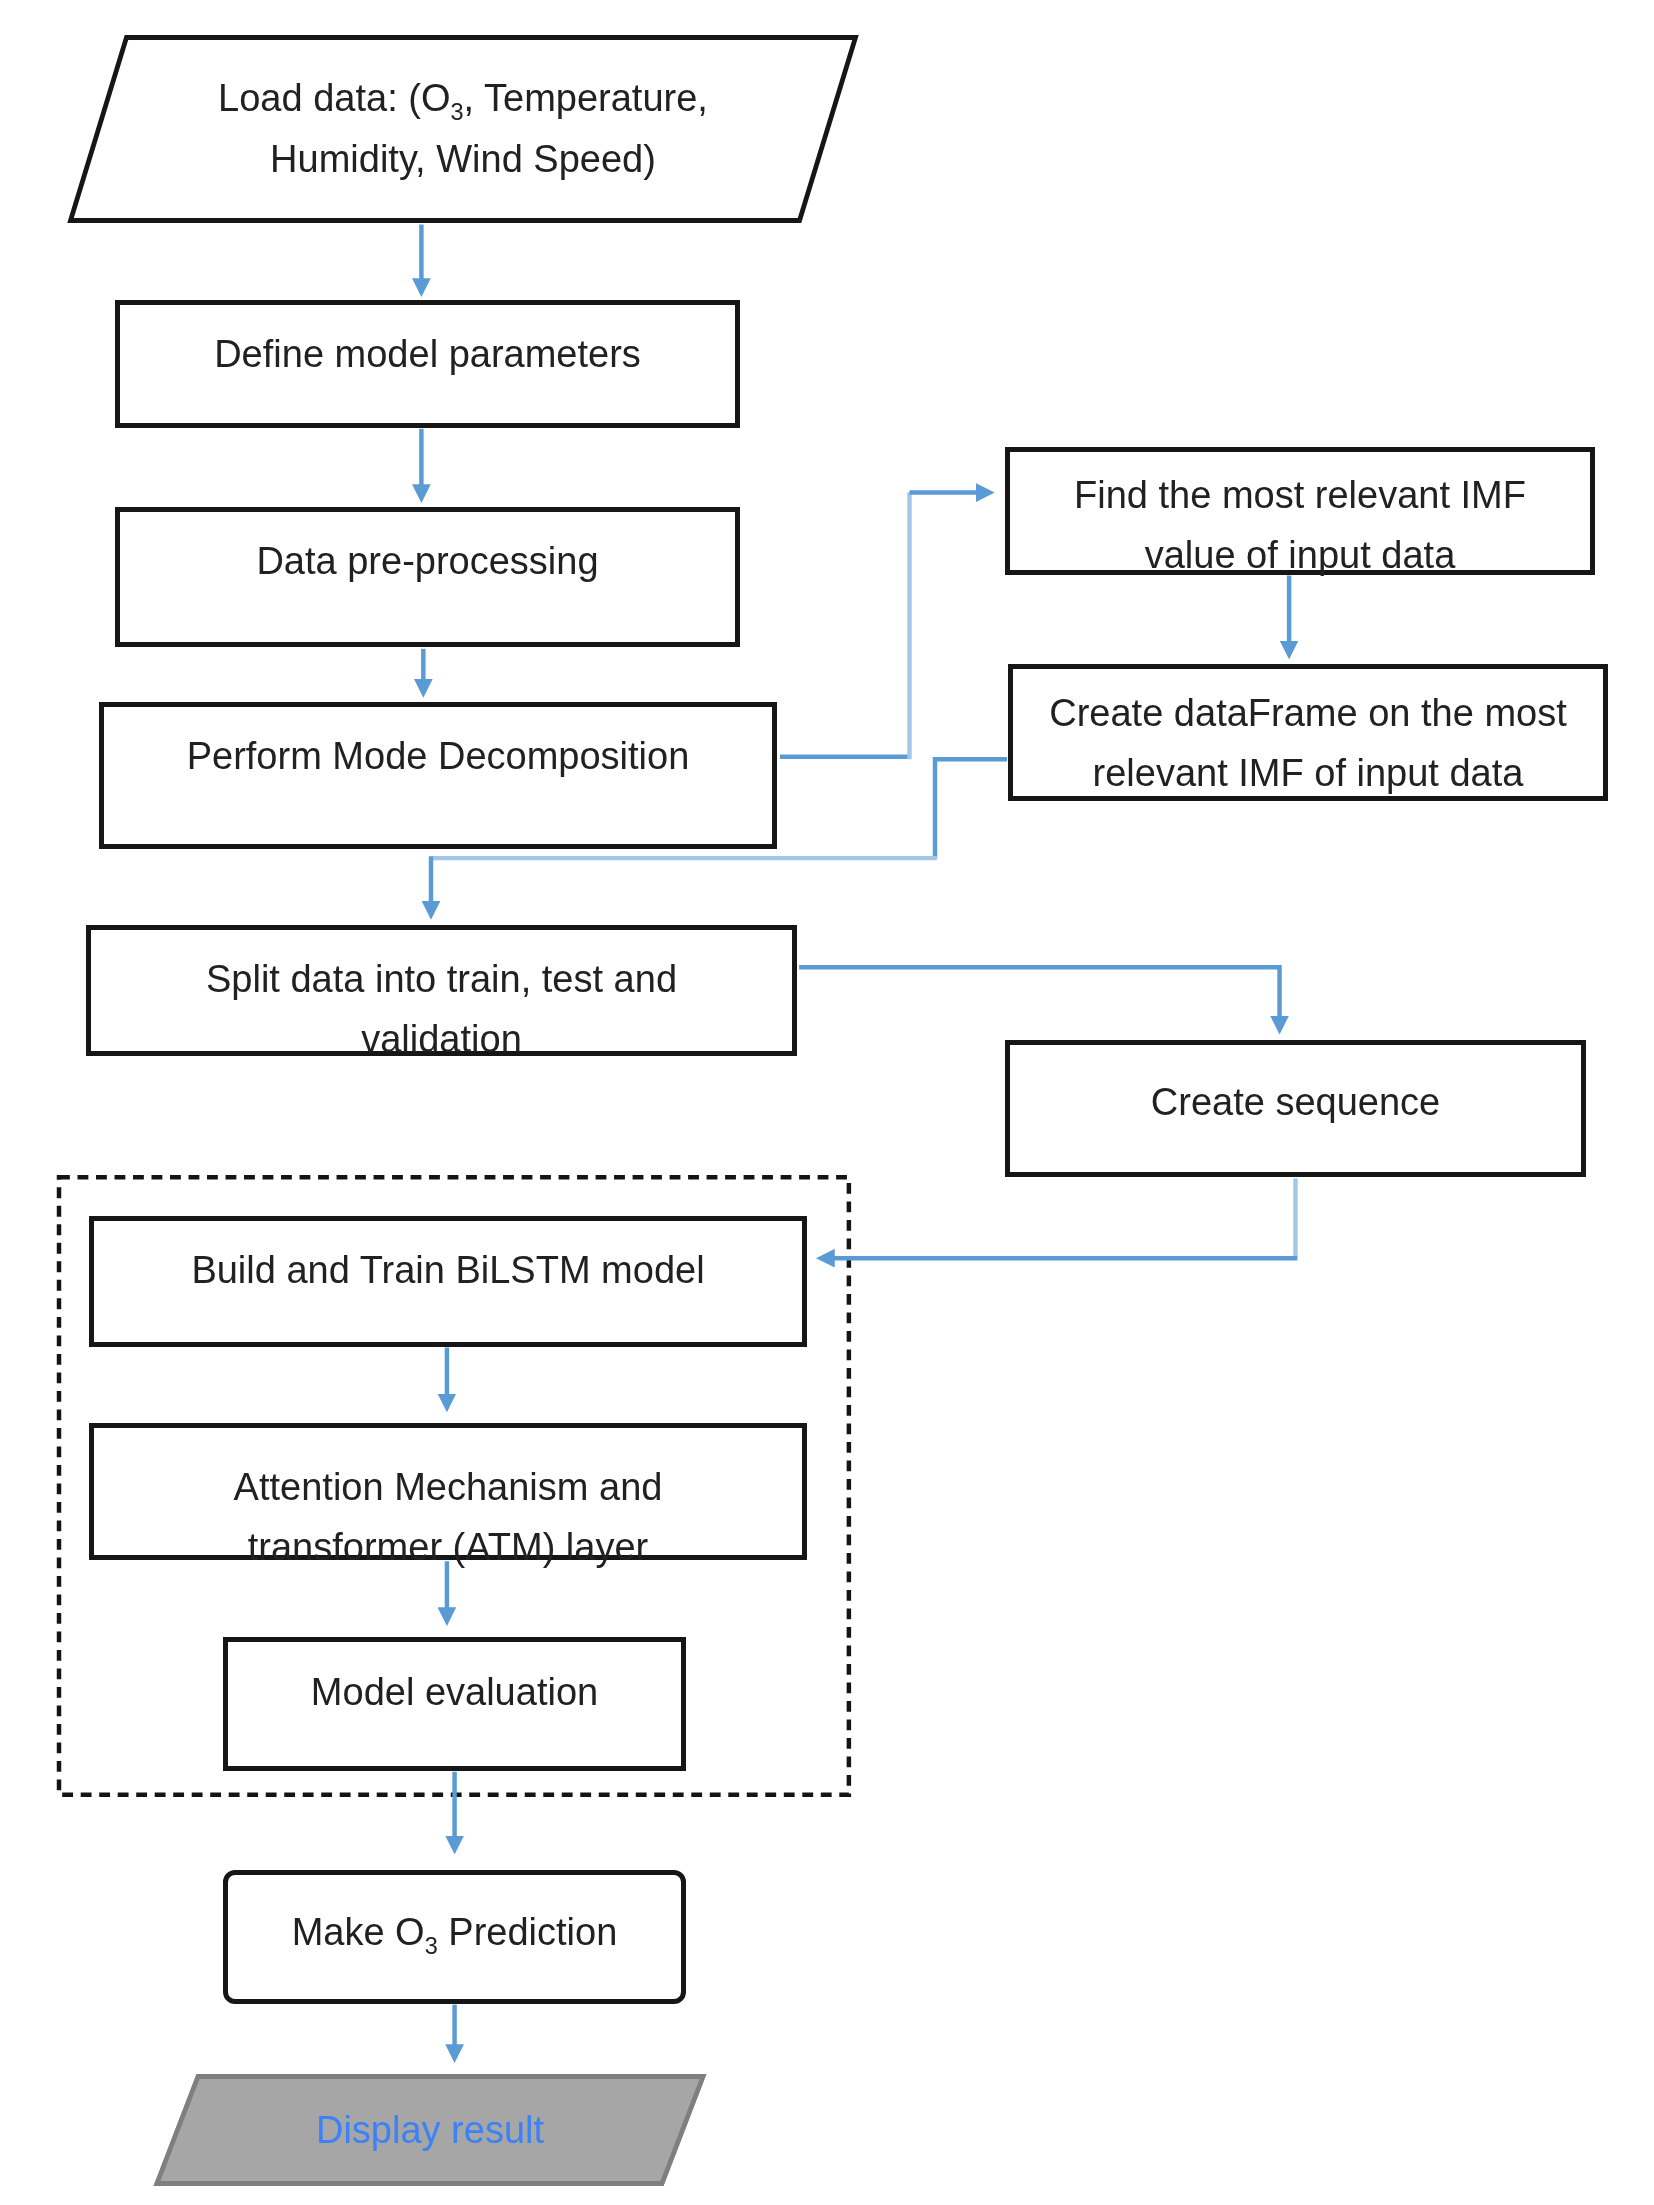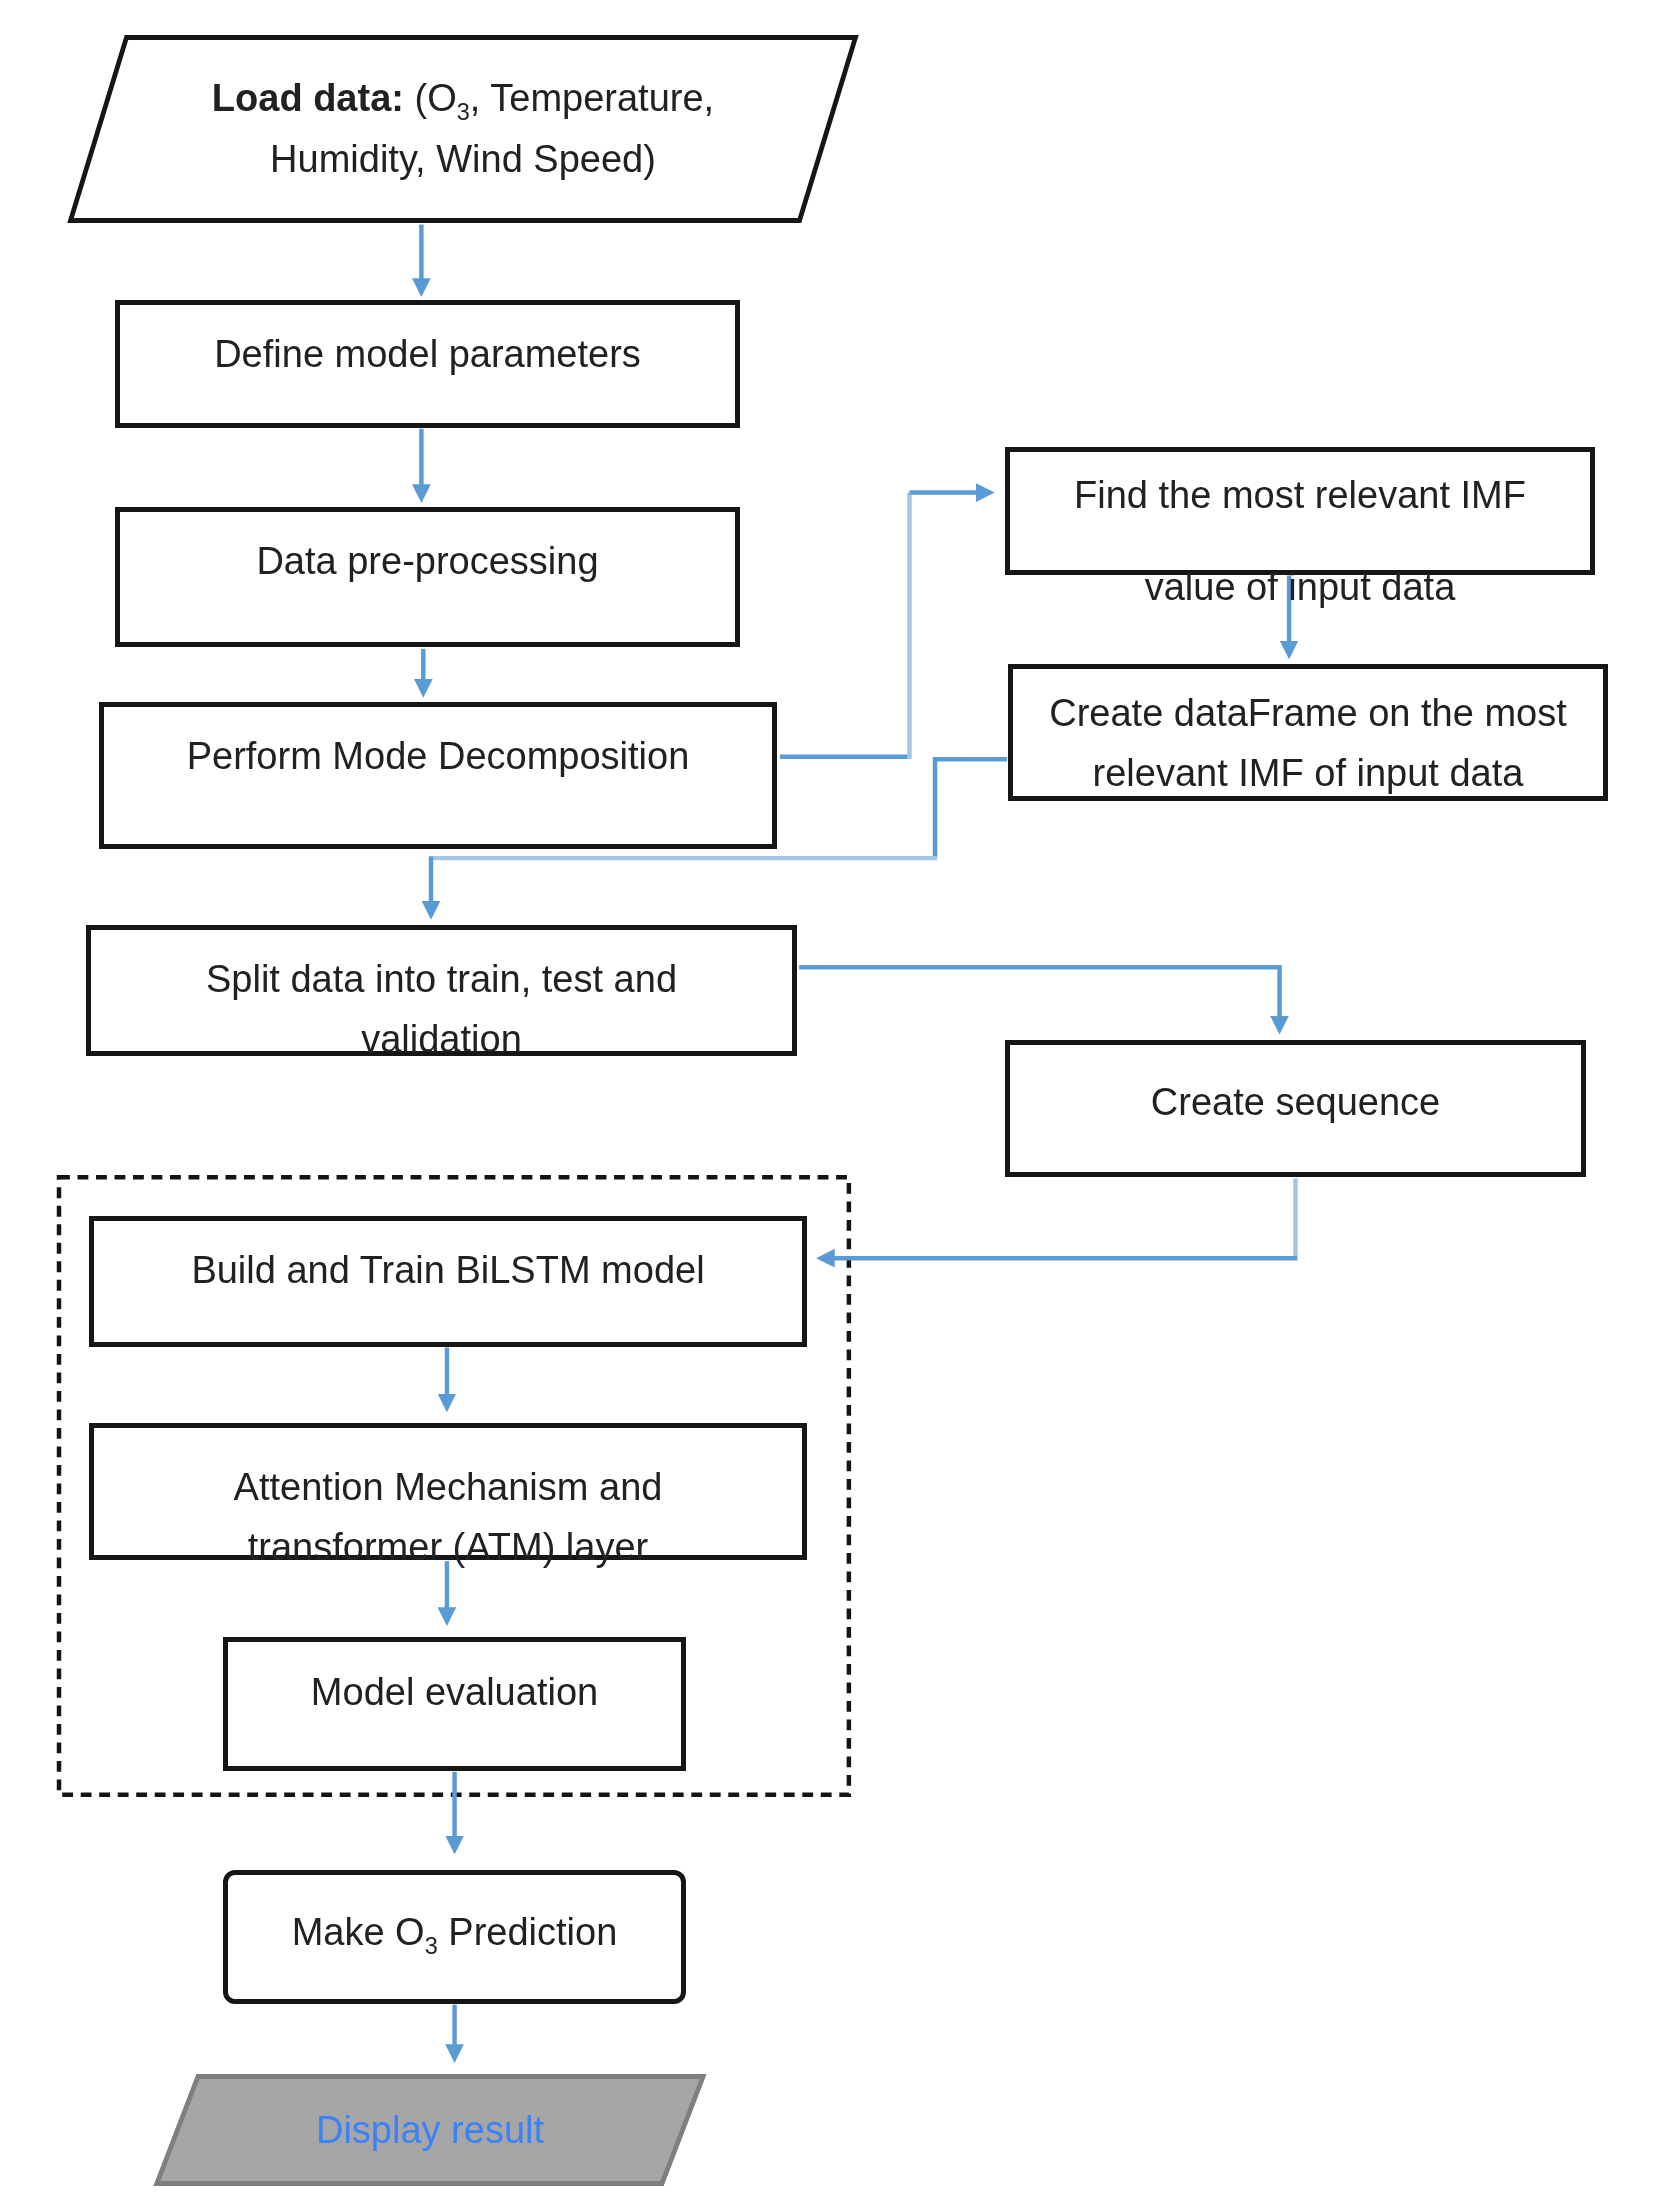--- a/index.html
+++ b/index.html
@@ -14,21 +14,21 @@
   .para-wrap{position:absolute;}
   .para-shape{position:absolute;left:0;top:0;right:0;bottom:0;box-sizing:border-box;
         background:#ffffff;border:5.1px solid #161616;}
   .skew17{transform:skewX(-17deg);}
   .skew21{transform:skewX(-21deg);}
   .para-text{position:absolute;left:0;top:0;right:0;bottom:0;display:flex;
         flex-direction:column;align-items:center;justify-content:center;
         text-align:center;font-size:38px;line-height:1.6;}
   .gray .para-shape{background:#a6a6a6;border-color:#7f7f7f;}
   .gray .para-text{color:#3b82f6;}
-  .bold{font-weight:bold;}
+  .bold{font-weight:normal;}
   sub{font-size:0.62em;line-height:0;}
   .edge{stroke:#5b9bd5;stroke-width:7;fill:none;}
   .edge-light{stroke:#a3c7e8;stroke-width:7;fill:none;}
   .group-box{stroke:#141414;stroke-width:7;fill:none;}
 </style>
 </head>
 <body>
 
 <div class="page">
 
@@ -77,21 +77,21 @@
   </div>
 
   <div class="node" style="left:115px;top:507px;width:625px;height:140px;">
     <span class="ln">Data pre-processing</span>
   </div>
 
   <div class="node" style="left:99px;top:702px;width:678px;height:147px;">
     <span class="ln">Perform Mode Decomposition</span>
   </div>
 
-  <div class="node" style="left:1005px;top:447px;width:590px;height:128px;padding-top:12.8px;gap:32px;">
+  <div class="node" style="left:1005px;top:447px;width:590px;height:128px;padding-top:12.8px;">
     <span class="ln">Find the most relevant IMF</span>
     <span class="ln">value of input data</span>
   </div>
 
   <div class="node" style="left:1008px;top:664px;width:600px;height:137px;padding-top:14px;">
     <span class="ln">Create dataFrame on the most</span>
     <span class="ln">relevant IMF of input data</span>
   </div>
 
   <div class="node" style="left:86px;top:925px;width:711px;height:131px;padding-top:19px;">

